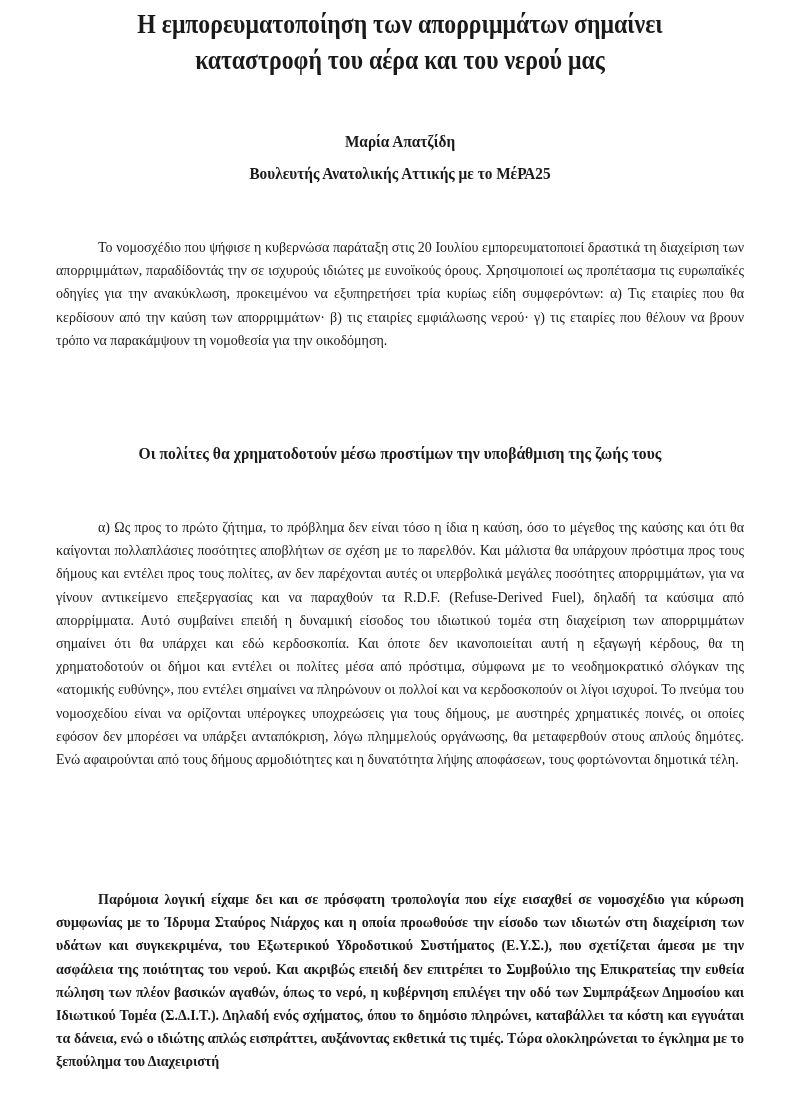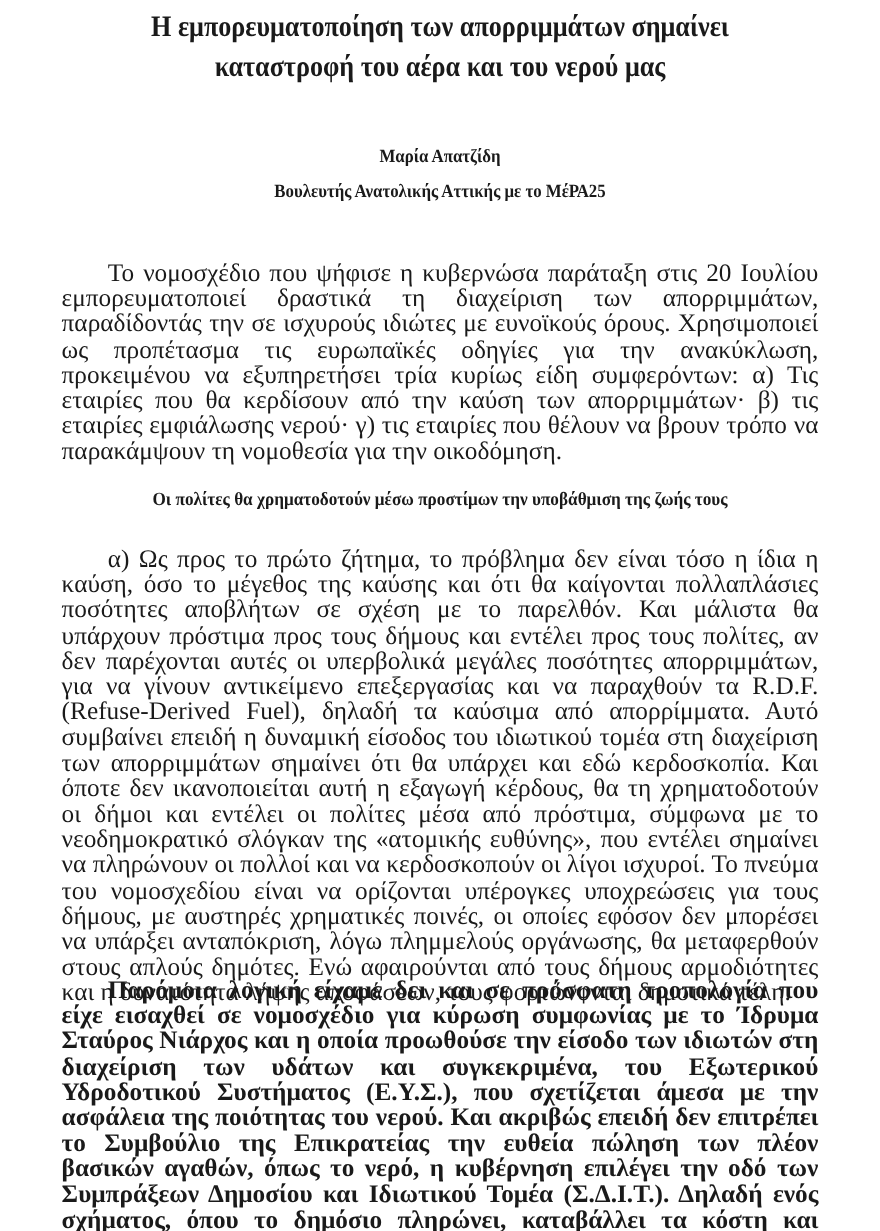--- a/index.html
+++ b/index.html
@@ -1,24 +1,24 @@
 <!DOCTYPE html>
 <html><head>
 <meta charset="utf-8">
 <style>
   html, body { margin: 0; padding: 0; background: #ffffff; }
   body { width: 800px; height: 1119px; overflow: hidden; position: relative; color: #1a1a1a; font-family: "Liberation Serif", "DejaVu Serif", serif; }
   .page { position: absolute; left: 56px; top: 0; width: 688px; }
   .title { position: absolute; top: 6px; left: -56px; width: 800px; text-align: center; font-weight: bold; font-size: 27px; line-height: 36px; transform: scaleX(0.88); transform-origin: center; letter-spacing: 0; }
   .author { position: absolute; top: 132px; left: -56px; width: 800px; text-align: center; font-weight: bold; font-size: 17px; transform: scaleX(0.9); }
   .affil { position: absolute; top: 164px; left: -56px; width: 800px; text-align: center; font-weight: bold; font-size: 17px; transform: scaleX(0.9); }
-  .para { position: absolute; left: 0; width: 688px; font-size: 23px; line-height: 23.2px; text-align: justify; text-indent: 42px; }
+  .para { position: absolute; left: 0; width: 688px; font-size: 14px; line-height: 23.2px; text-align: justify; text-indent: 42px; }
   .p1 { top: 236px; }
   .subhead { position: absolute; top: 444px; left: -56px; width: 800px; text-align: center; font-weight: bold; font-size: 17px; transform: scaleX(0.92); }
-  .p2 { top: 496px; }
+  .p2 { top: 516px; }
   .p3 { top: 888px; font-weight: bold; }
 </style>
 </head>
 <body>
 
 <div class="page">
   <div class="title">
     <div>Η εμπορευματοποίηση των απορριμμάτων σημαίνει</div>
     <div>καταστροφή του αέρα και του νερού μας</div>
   </div>

